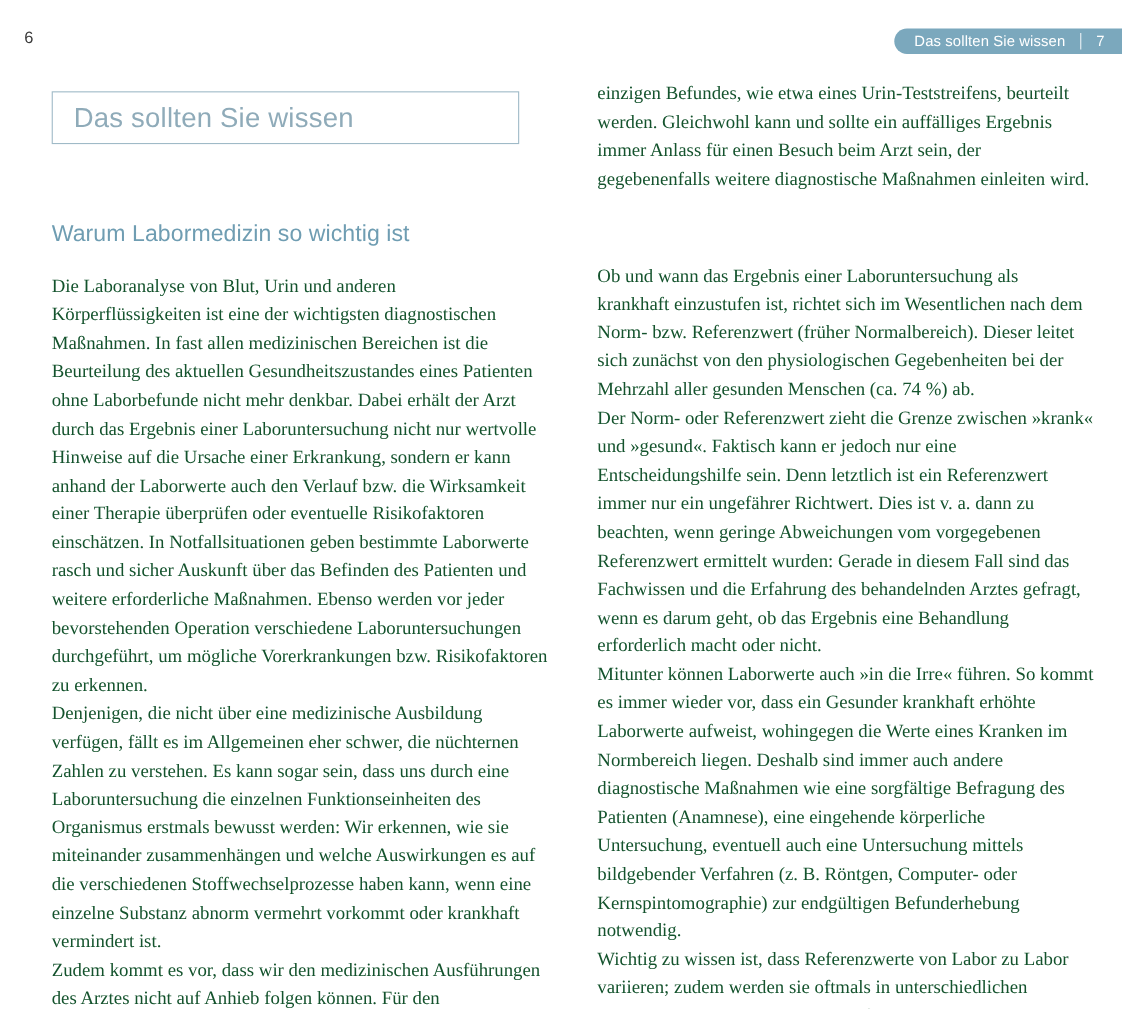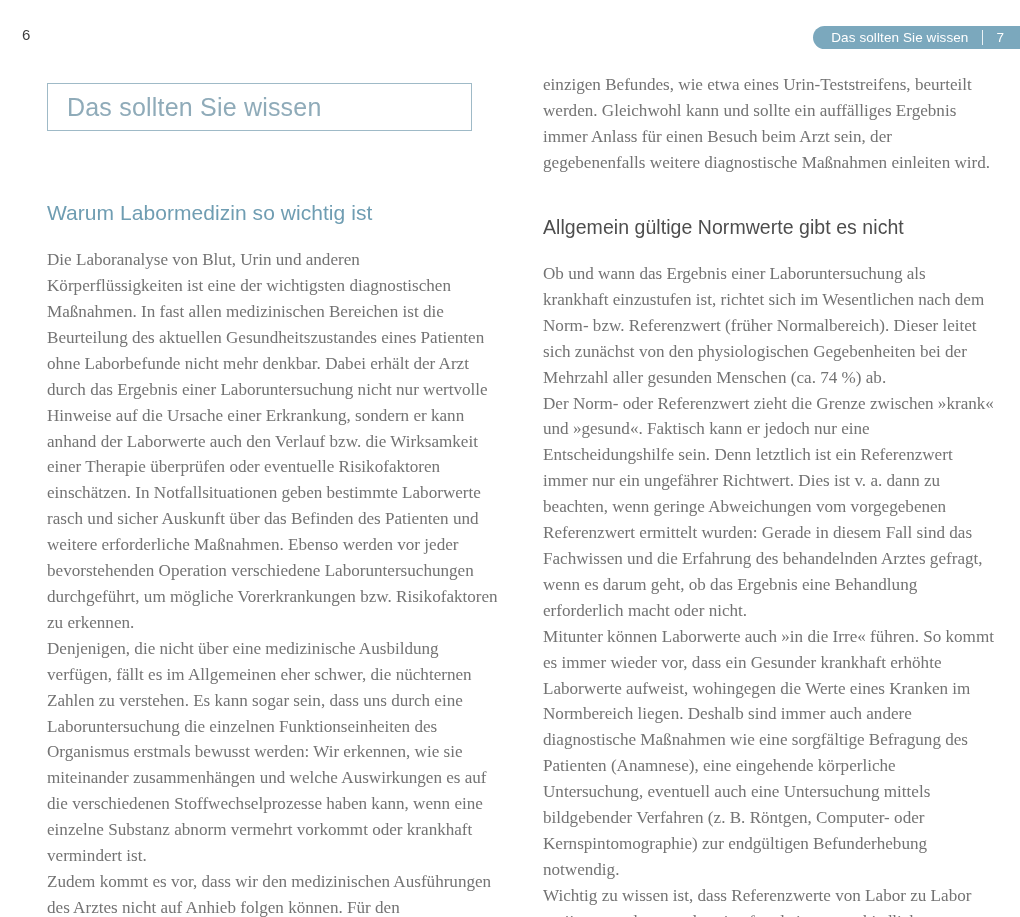--- a/index.html
+++ b/index.html
@@ -126,21 +126,21 @@
   .sp-before-heading-right { height: 40px; }
   .sp-after-heading-right  { height: 22px; }
 
   
   p.body {
     margin: 0;
     padding: 0;
     font-family: "Liberation Serif", serif;
     font-size: 17.1px;
     line-height: 25.9px;
-    color: #737373;
+    color: #14532d;
     text-align: left;
     hyphens: manual;
   }
   p.body + p.body { margin-top: 0; }
 </style>
 </head>
 <body>
 
 <div class="page">
 
@@ -170,21 +170,20 @@
     <p class="body">Denjenigen, die nicht über eine medizinische Ausbildung verfügen, fällt es im Allgemeinen eher schwer, die nüchternen Zahlen zu verstehen. Es kann sogar sein, dass uns durch eine Laboruntersuchung die einzelnen Funktionseinheiten des Organismus erstmals bewusst werden: Wir erkennen, wie sie miteinander zusammenhängen und welche Auswirkungen es auf die verschiedenen Stoffwechselprozesse haben kann, wenn eine einzelne Substanz abnorm vermehrt vorkommt oder krankhaft vermindert ist.</p>
     <p class="body">Zudem kommt es vor, dass wir den medizinischen Ausführungen des Arztes nicht auf Anhieb folgen können. Für den medizinischen Laien ist es in der Tat auf den ersten Blick kaum nachvollziehbar, warum z. B. ein hoher Harnsäure- oder LDL-Cholesterinwert nach einer Ernährungsumstellung verlangt oder warum der Arzt aufgrund von bestimmten Laborbefunden darauf dringt, weitere Untersuchungen vorzunehmen. Verfügen Sie jedoch über das nötige Basiswissen, können Sie Ihrem Arzt die richtigen Fragen stellen! Grundkenntnisse in der Labordiagnostik können bereits erforderlich sein, wenn man z. B. einen Selbsttest aus der Apotheke zur Einschätzung seines persönlichen Risikoprofils durchführt. Ob man krank oder gesund ist, kann jedoch fast nie anhand eines</p>
   </div>
 
   <div class="col col-right">
 
     <p class="body">einzigen Befundes, wie etwa eines Urin-Teststreifens, beurteilt werden. Gleichwohl kann und sollte ein auffälliges Ergebnis immer Anlass für einen Besuch beim Arzt sein, der gegebenenfalls weitere diagnostische Maßnahmen einleiten wird.</p>
 
     <div class="sp-before-heading-right"></div>
 
-    <h2 class="sec-heading plain">Allgemein gültige Normwerte gibt es nicht</h2>
 
     <div class="sp-after-heading-right"></div>
 
     <p class="body">Ob und wann das Ergebnis einer Laboruntersuchung als krankhaft einzustufen ist, richtet sich im Wesentlichen nach dem Norm- bzw. Referenzwert (früher Normalbereich). Dieser leitet sich zunächst von den physiologischen Gegebenheiten bei der Mehrzahl aller gesunden Menschen (ca. 74 %) ab.</p>
     <p class="body">Der Norm- oder Referenzwert zieht die Grenze zwischen »krank« und »gesund«. Faktisch kann er jedoch nur eine Entscheidungshilfe sein. Denn letztlich ist ein Referenzwert immer nur ein ungefährer Richtwert. Dies ist v. a. dann zu beachten, wenn geringe Abweichungen vom vorgegebenen Referenzwert ermittelt wurden: Gerade in diesem Fall sind das Fachwissen und die Erfahrung des behandelnden Arztes gefragt, wenn es darum geht, ob das Ergebnis eine Behandlung erforderlich macht oder nicht.</p>
     <p class="body">Mitunter können Laborwerte auch »in die Irre« führen. So kommt es immer wieder vor, dass ein Gesunder krankhaft erhöhte Laborwerte aufweist, wohingegen die Werte eines Kranken im Normbereich liegen. Deshalb sind immer auch andere diagnostische Maßnahmen wie eine sorgfältige Befragung des Patienten (Anamnese), eine eingehende körperliche Untersuchung, eventuell auch eine Untersuchung mittels bildgebender Verfahren (z. B. Röntgen, Computer- oder Kernspintomographie) zur endgültigen Befunderhebung notwendig.</p>
     <p class="body">Wichtig zu wissen ist, dass Referenzwerte von Labor zu Labor variieren; zudem werden sie oftmals in unterschiedlichen Einheiten angegeben. Gleiches gilt für die Angaben in der Fachliteratur.</p>
 
   </div>
 

